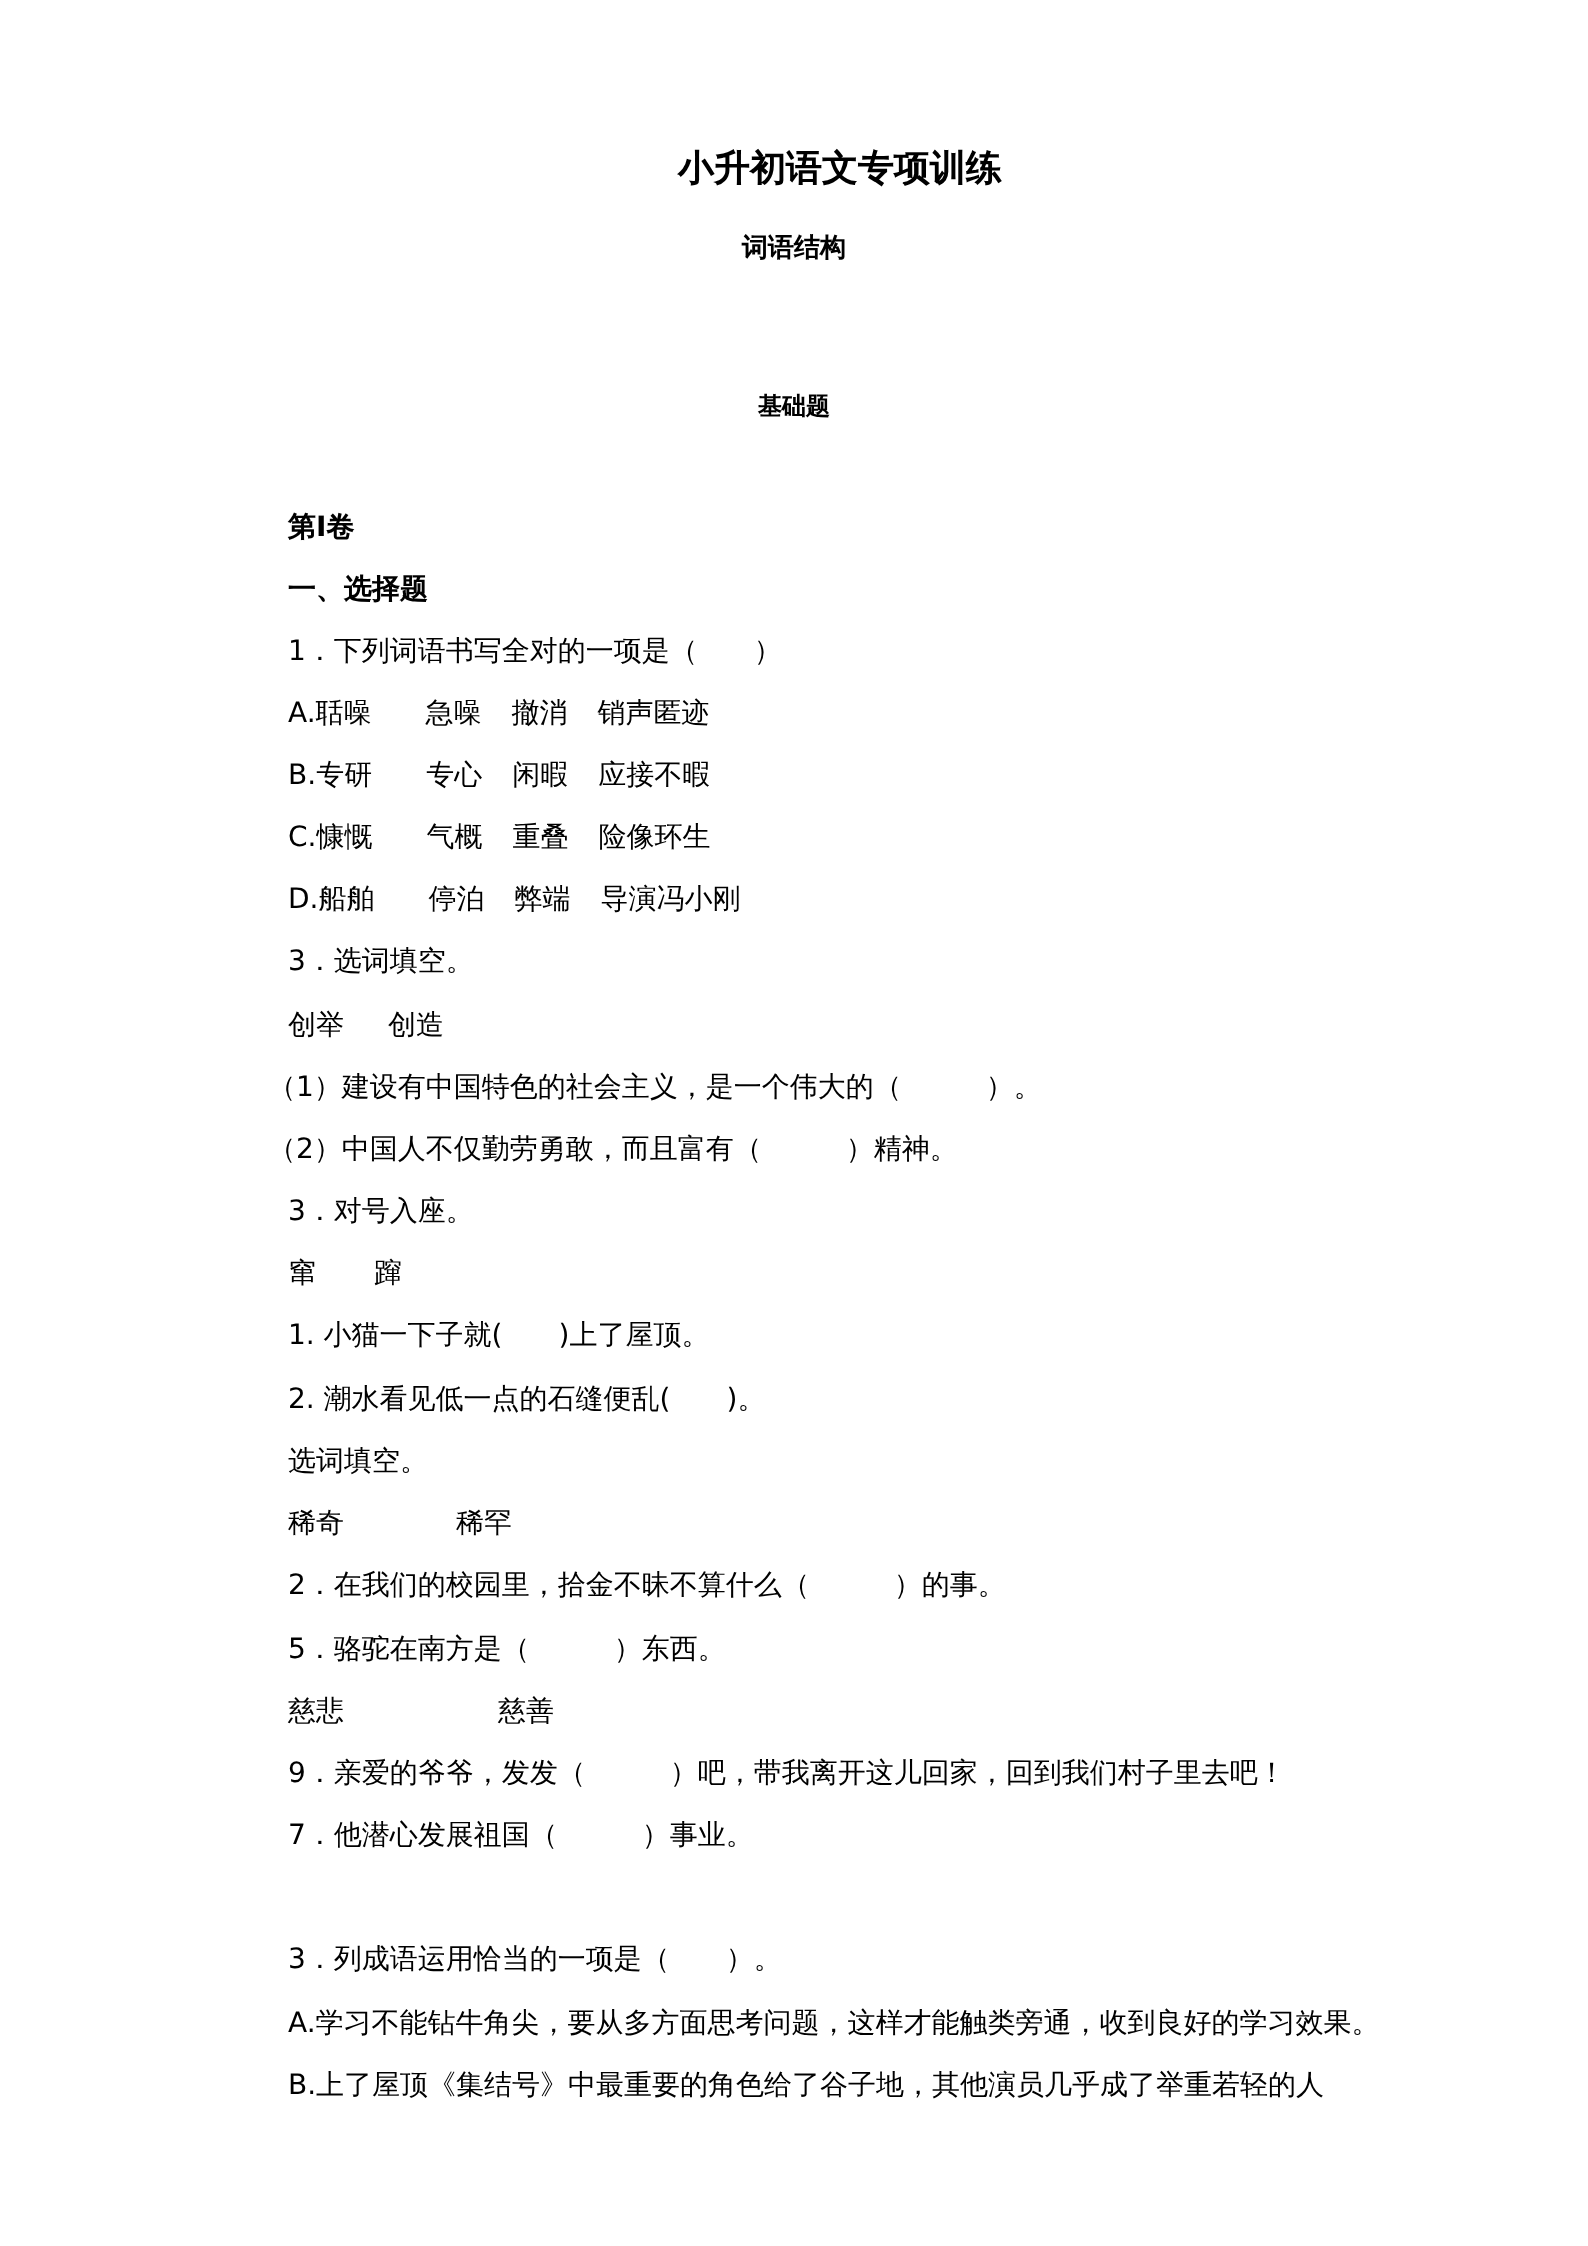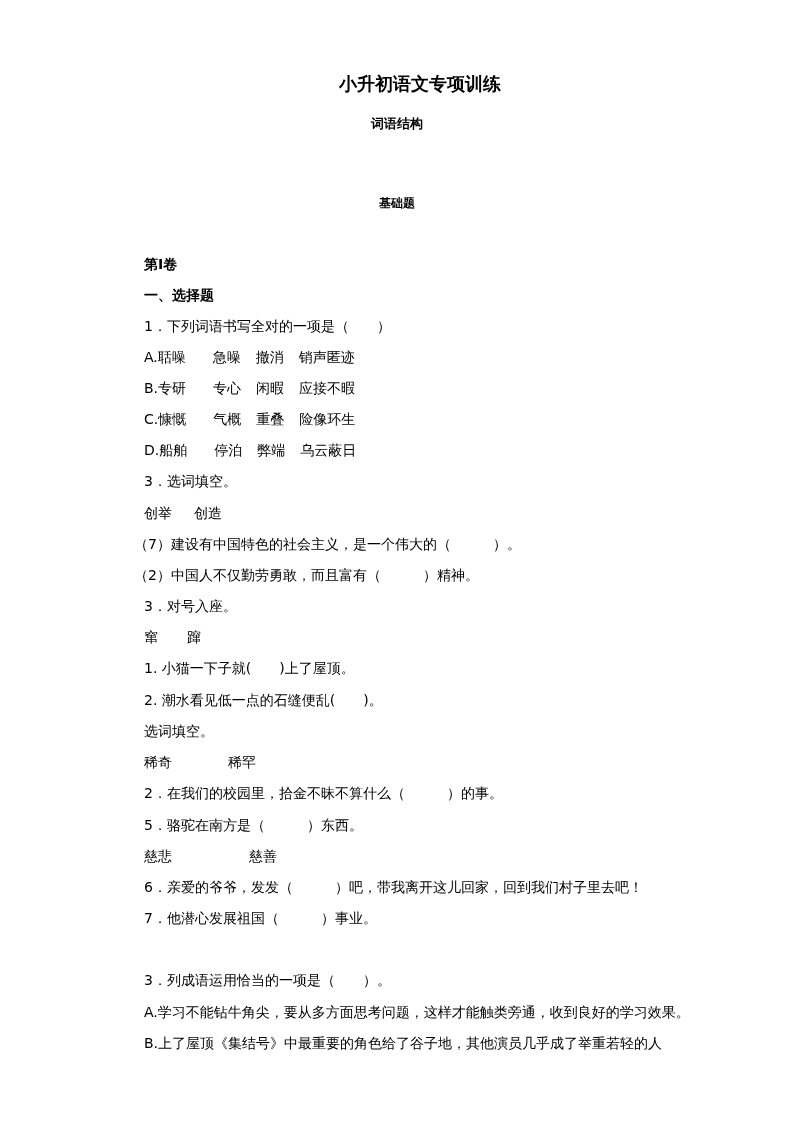--- a/index.html
+++ b/index.html
@@ -27,47 +27,47 @@
   <div class="line" style="top:348px">
     <span>A.</span><span style="display:inline-block;width:55px">聒噪</span><span style="display:inline-block;width:43px">急噪</span><span style="display:inline-block;width:43px">撤消</span><span>销声匿迹</span>
   </div>
   <div class="line" style="top:379px">
     <span>B.</span><span style="display:inline-block;width:55px">专研</span><span style="display:inline-block;width:43px">专心</span><span style="display:inline-block;width:43px">闲暇</span><span>应接不暇</span>
   </div>
   <div class="line" style="top:410px">
     <span>C.</span><span style="display:inline-block;width:55px">慷慨</span><span style="display:inline-block;width:43px">气概</span><span style="display:inline-block;width:43px">重叠</span><span>险像环生</span>
   </div>
   <div class="line" style="top:441px">
-    <span>D.</span><span style="display:inline-block;width:55px">船舶</span><span style="display:inline-block;width:43px">停泊</span><span style="display:inline-block;width:43px">弊端</span><span>乌云蔽日</span>
+    <span>D.</span><span style="display:inline-block;width:55px">船舶</span><span style="display:inline-block;width:43px">停泊</span><span style="display:inline-block;width:43px">弊端</span><span>导演冯小刚</span>
   </div>
 
   <div class="line" style="top:472px">3．选词填空。</div>
   <div class="line" style="top:504px">
     <span style="display:inline-block;width:50px">创举</span><span>创造</span>
   </div>
-  <div class="line" style="top:535px;left:134px">（7）建设有中国特色的社会主义，是一个伟大的（　　　）。</div>
+  <div class="line" style="top:535px;left:134px">（1）建设有中国特色的社会主义，是一个伟大的（　　　）。</div>
   <div class="line" style="top:566px;left:134px">（2）中国人不仅勤劳勇敢，而且富有（　　　）精神。</div>
 
   <div class="line" style="top:597px">3．对号入座。</div>
   <div class="line" style="top:628px">
     <span style="display:inline-block;width:43px">窜</span><span>蹿</span>
   </div>
   <div class="line" style="top:659px">1. 小猫一下子就(　　)上了屋顶。</div>
   <div class="line" style="top:691px">2. 潮水看见低一点的石缝便乱(　　)。</div>
   <div class="line" style="top:722px">选词填空。</div>
   <div class="line" style="top:753px">
     <span style="display:inline-block;width:84px">稀奇</span><span>稀罕</span>
   </div>
 
   <div class="line" style="top:784px">2．在我们的校园里，拾金不昧不算什么（　　　）的事。</div>
   <div class="line" style="top:816px">5．骆驼在南方是（　　　）东西。</div>
 
   <div class="line" style="top:847px">
     <span style="display:inline-block;width:105px">慈悲</span><span>慈善</span>
   </div>
-  <div class="line" style="top:878px">6．亲爱的爷爷，发发（　　　）吧，带我离开这儿回家，回到我们村子里去吧！</div>
+  <div class="line" style="top:878px">9．亲爱的爷爷，发发（　　　）吧，带我离开这儿回家，回到我们村子里去吧！</div>
 
   <div class="line" style="top:909px">7．他潜心发展祖国（　　　）事业。</div>
 
   <div class="line" style="top:971px">3．列成语运用恰当的一项是（　　）。</div>
   <div class="line" style="top:1003px">A.学习不能钻牛角尖，要从多方面思考问题，这样才能触类旁通，收到良好的学习效果。</div>
   <div class="line" style="top:1034px">B.上了屋顶《集结号》中最重要的角色给了谷子地，其他演员几乎成了举重若轻的人</div>
 </div>
 
 </body></html>

